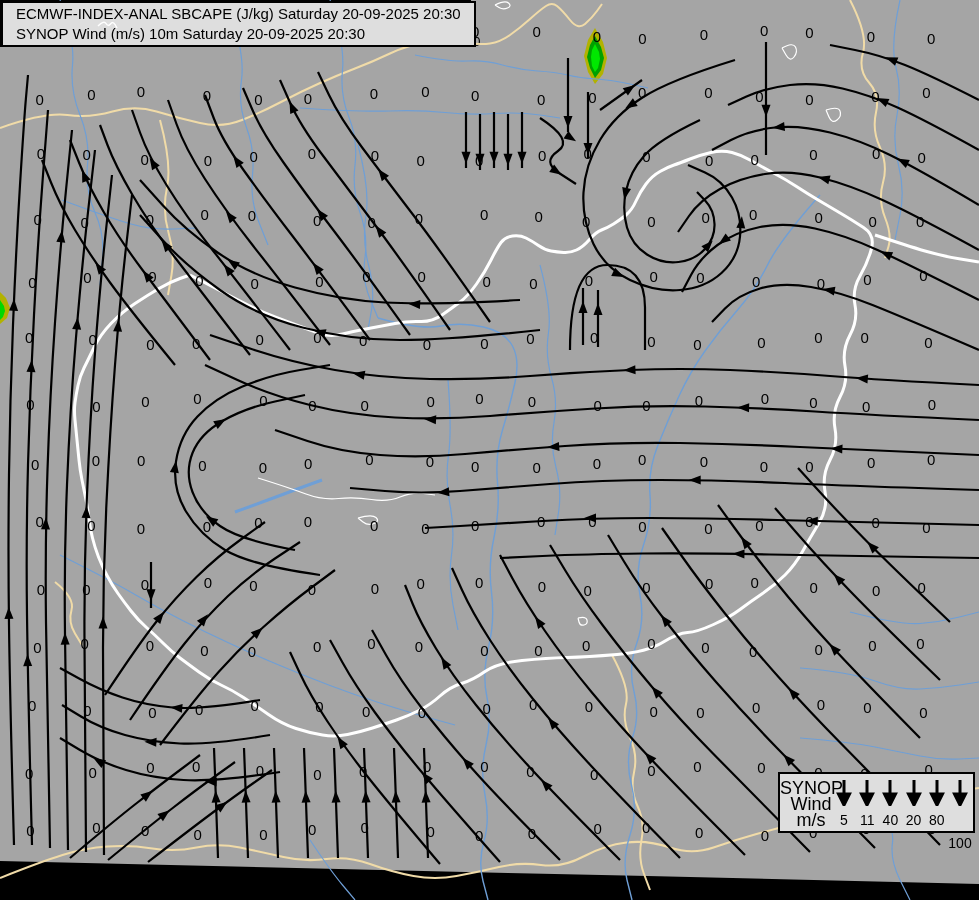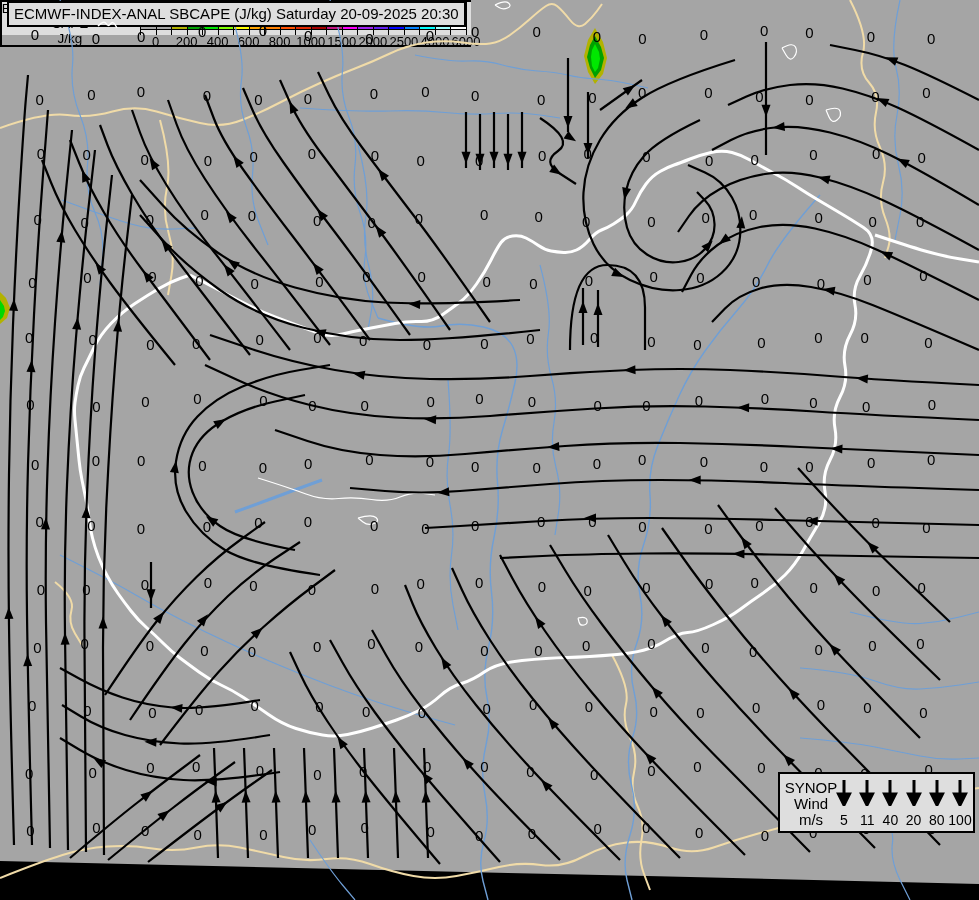--- a/index.html
+++ b/index.html
@@ -1,25 +1,25 @@
 <!DOCTYPE html>
 <html><head>
 <meta charset="utf-8">
 <style>
   html,body{margin:0;padding:0;background:#777;}
   #app{position:relative;width:979px;height:900px;overflow:hidden;
        background:#a5a5a5;font-family:"Liberation Sans",sans-serif;}
   #map-svg{position:absolute;left:0;top:0;z-index:1;}
   #overlay-svg{position:absolute;left:0;top:0;z-index:20;pointer-events:none;}
   .panel{position:absolute;background:#dedede;border:2px solid #000;box-sizing:border-box;}
-  #title-box{left:7px;top:1px;z-index:10;padding:1px 5px;}
+  #title-box{left:1px;top:1px;z-index:10;padding:1px 13px;}
   #title-box .tline{font-size:15px;line-height:20px;color:#000;white-space:nowrap;}
   #wind-legend{left:778px;top:772px;width:197px;height:61px;z-index:10;}
   #wind-legend .wl-text{position:absolute;left:0;top:6px;width:62px;text-align:center;
-     font-size:15px;line-height:16px;color:#000;}
+     font-size:18px;line-height:16px;color:#000;}
   .wl-arrow{position:absolute;top:6px;width:22px;height:26px;transform:translateX(-50%);}
   .wl-num{position:absolute;top:38px;font-size:14px;color:#000;transform:translateX(-50%);}
   #cape-legend{left:508px;top:840px;width:471px;height:47px;z-index:10;
      border:2px solid #000;border-right:none;box-sizing:border-box;
      background:linear-gradient(to bottom,#dedede 0,#dedede 33px,#a5a5a5 33px,#a5a5a5 47px);}
   #cape-title{position:absolute;left:0;top:2px;width:140px;text-align:center;
      font-size:13.5px;line-height:14.5px;color:#000;}
   #cape-unit{position:absolute;left:0;top:31px;width:140px;text-align:center;
      font-size:13.5px;color:#000;}
   #cape-strip{position:absolute;left:140px;top:2px;width:326px;height:28px;}
@@ -486,20 +486,21 @@
       <path d="M108,860Q152,824 174,807Q196,790 215.5,776L235,762" fill="none" stroke="#000000" stroke-width="2.2" stroke-linejoin="round" stroke-linecap="butt"></path>
       <polygon points="-5,-4.5 7,0 -5,4.5" fill="#000000" transform="translate(164.15366435199965,814.6085320916367) rotate(-37.69424046668917)"></polygon>
       <path d="M148,862Q192,828 213.5,812Q235,796 253.5,783L272,770" fill="none" stroke="#000000" stroke-width="2.2" stroke-linejoin="round" stroke-linecap="butt"></path>
       <polygon points="-5,-4.5 7,0 -5,4.5" fill="#000000" transform="translate(221.72348497704607,805.8801972263843) rotate(-36.656108415966905)"></polygon>
       <path d="M151,562L151,608" fill="none" stroke="#000000" stroke-width="2.2" stroke-linejoin="round" stroke-linecap="butt"></path>
       <polygon points="-5,-4.5 7,0 -5,4.5" fill="#000000" transform="translate(151,594.2) rotate(90)"></polygon>
     </svg>
 
   <div id="title-box" class="panel">
     <div class="tline">ECMWF-INDEX-ANAL SBCAPE (J/kg) Saturday 20-09-2025 20:30</div>
+    <div class="tline">SYNOP Wind (m/s) 10m Saturday 20-09-2025 20:30</div>
   </div>
 
   <div id="wind-legend" class="panel">
     <div class="wl-text">
       <div>SYNOP</div>
       <div>Wind</div>
       <div>m/s</div>
     </div>
     <div id="wind-items">
         <svg class="wl-arrow" viewBox="0 0 22 26" style="left: 64px;">
@@ -518,21 +519,21 @@
           <path d="M11,0 L11,16 M11,25 L5.5,14 L16.5,14 Z" stroke="#000" stroke-width="3" fill="#000"></path>
         </svg>
         <div class="wl-num" style="left: 133.6px;">20</div>
         <svg class="wl-arrow" viewBox="0 0 22 26" style="left: 156.8px;">
           <path d="M11,0 L11,16 M11,25 L5.5,14 L16.5,14 Z" stroke="#000" stroke-width="3" fill="#000"></path>
         </svg>
         <div class="wl-num" style="left: 156.8px;">80</div>
         <svg class="wl-arrow" viewBox="0 0 22 26" style="left: 180px;">
           <path d="M11,0 L11,16 M11,25 L5.5,14 L16.5,14 Z" stroke="#000" stroke-width="3" fill="#000"></path>
         </svg>
-        <div class="wl-num" style="left: 180px;">100</div>
+        <div class="wl-num" style="left: 180px; margin-top: 23px;">100</div>
       </div>
   </div>
 
   <div id="cape-legend">
     <div id="cape-title">
       <div>ECMWF-INDEX-ANAL</div>
       <div>CAPE</div>
     </div>
     <div id="cape-unit">J/kg</div>
     <div id="cape-strip">

